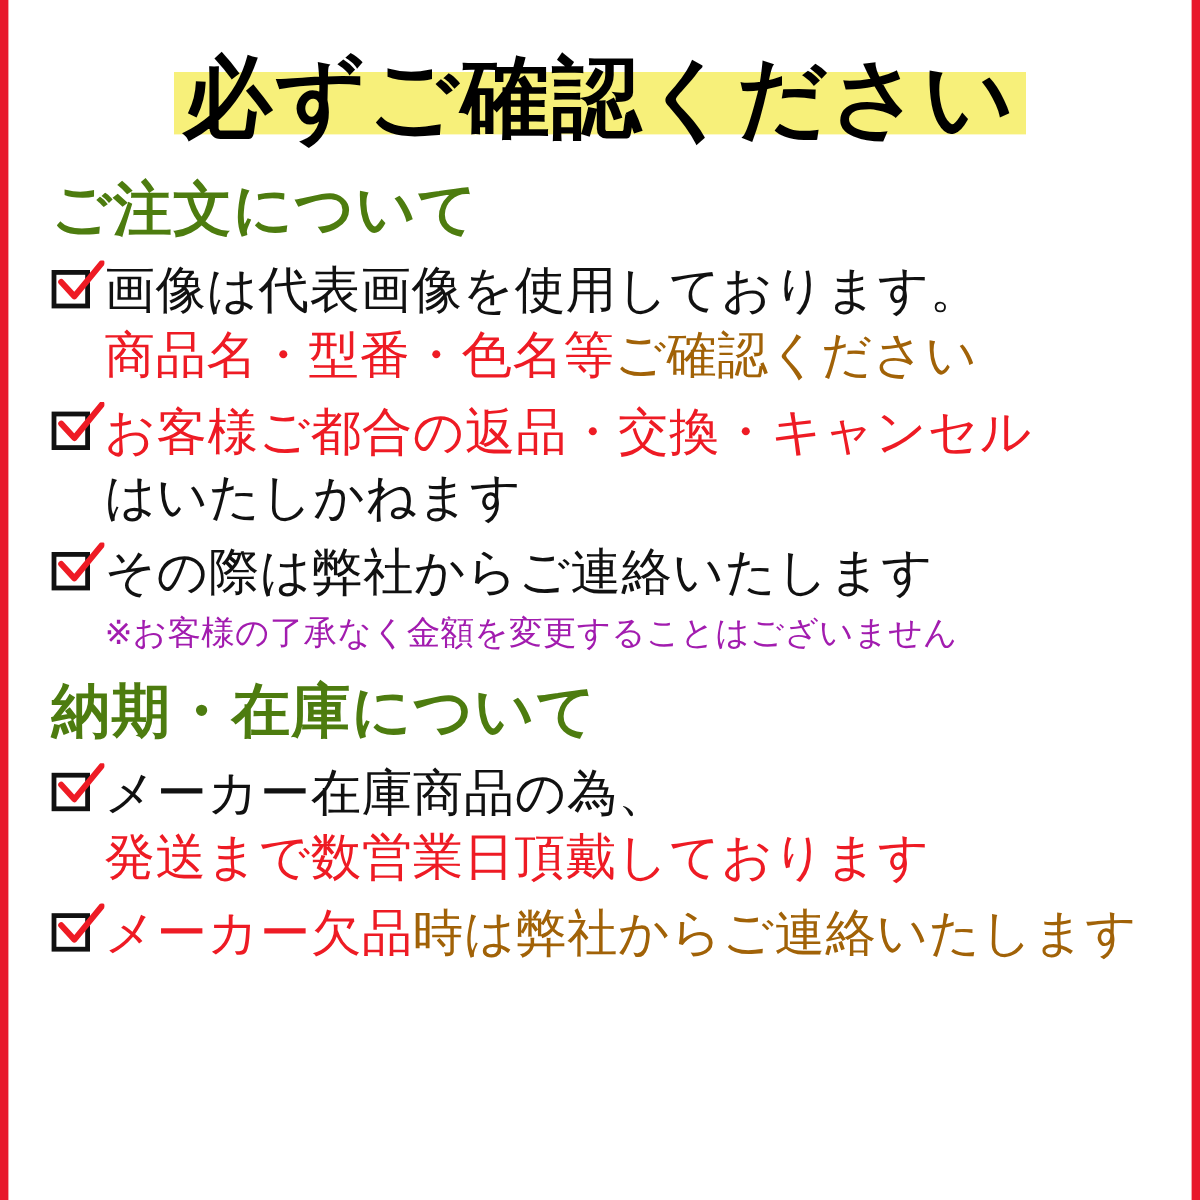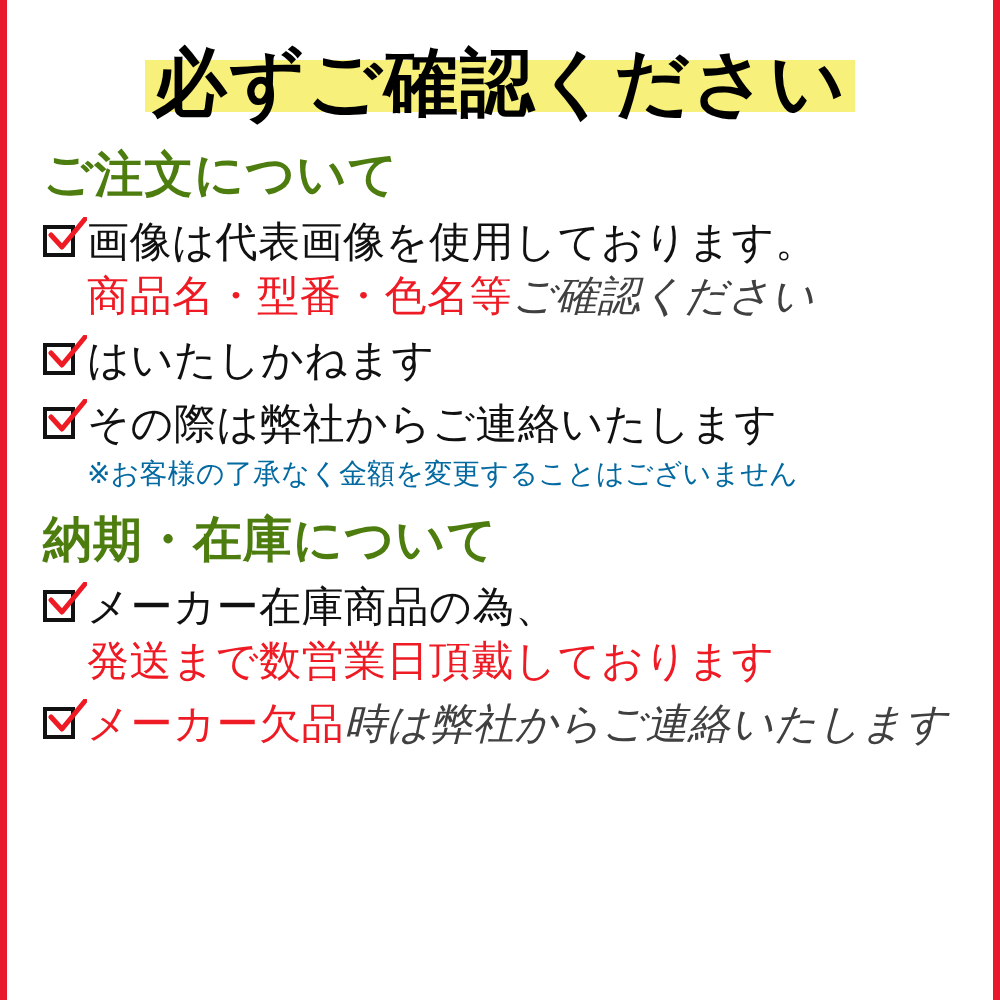--- a/index.html
+++ b/index.html
@@ -111,28 +111,28 @@
     color: #111111;
     letter-spacing: 0.5px;
     white-space: nowrap;
   }
   .line.red {
     color: #ee1b24;
   }
   .note {
     font-size: 28px;
     line-height: 1.3;
-    color: #0369a1;
+    color: #a21caf;
     letter-spacing: 0.2px;
     margin-left: 52px;
     margin-top: 2px;
     white-space: nowrap;
   }
   .r { color: #ee1b24; text-align: right; }
-  .k { color: #404040; font-style: italic; }
+  .k { color: #a16207; }
 </style>
 </head>
 <body>
 
 <div class="page">
   <div class="inner">
 
     <div class="title-wrap">
       <div class="title-highlight"></div>
       <div class="title-text">必ずご確認ください</div>
@@ -154,20 +154,21 @@
     </div>
 
     <div class="check-item">
       <span class="check-box">
         <span class="box"></span>
         <svg class="tick" viewBox="0 0 40 40" aria-hidden="true">
             <path d="M4 18 L15 30 L38 2" fill="none" stroke="#ee1b24" stroke-width="5" stroke-linecap="round" stroke-linejoin="round"></path>
           </svg>
       </span>
       <span class="lines">
+        <div class="line red">お客様ご都合の返品・交換・キャンセル</div>
         <div class="line">はいたしかねます</div>
       </span>
     </div>
 
     <div class="check-item">
       <span class="check-box">
         <span class="box"></span>
         <svg class="tick" viewBox="0 0 40 40" aria-hidden="true">
             <path d="M4 18 L15 30 L38 2" fill="none" stroke="#ee1b24" stroke-width="5" stroke-linecap="round" stroke-linejoin="round"></path>
           </svg>

